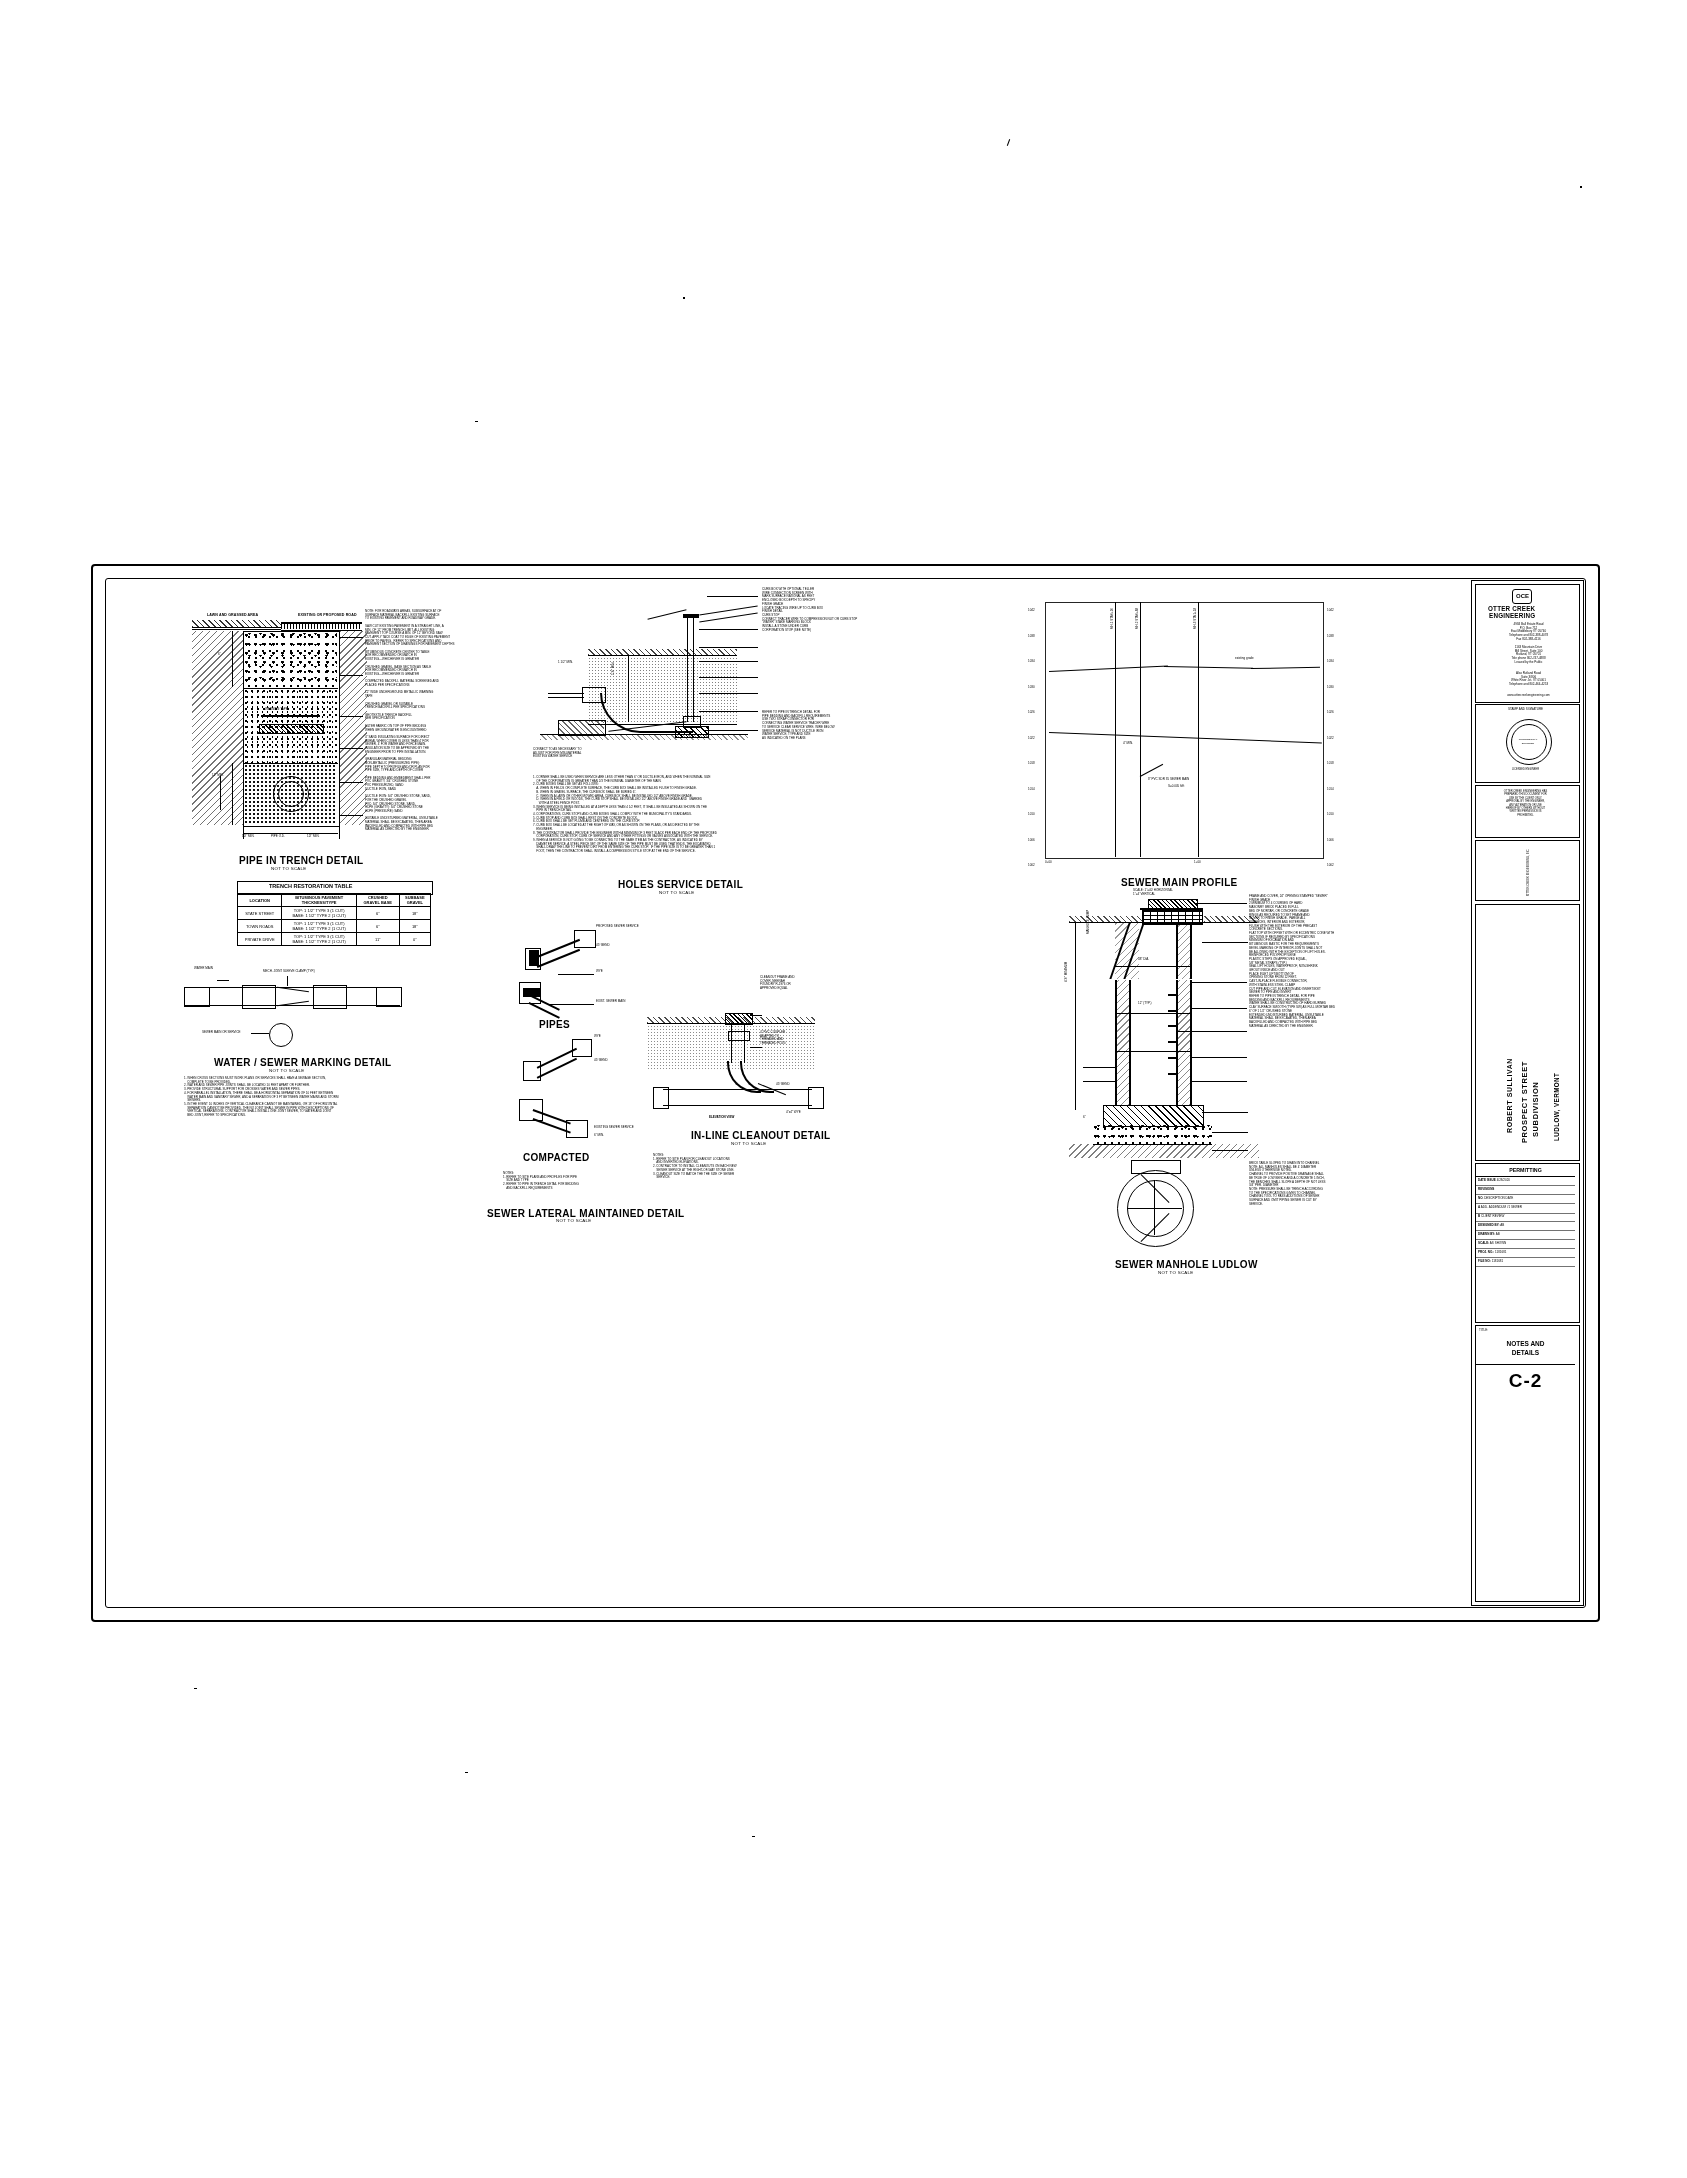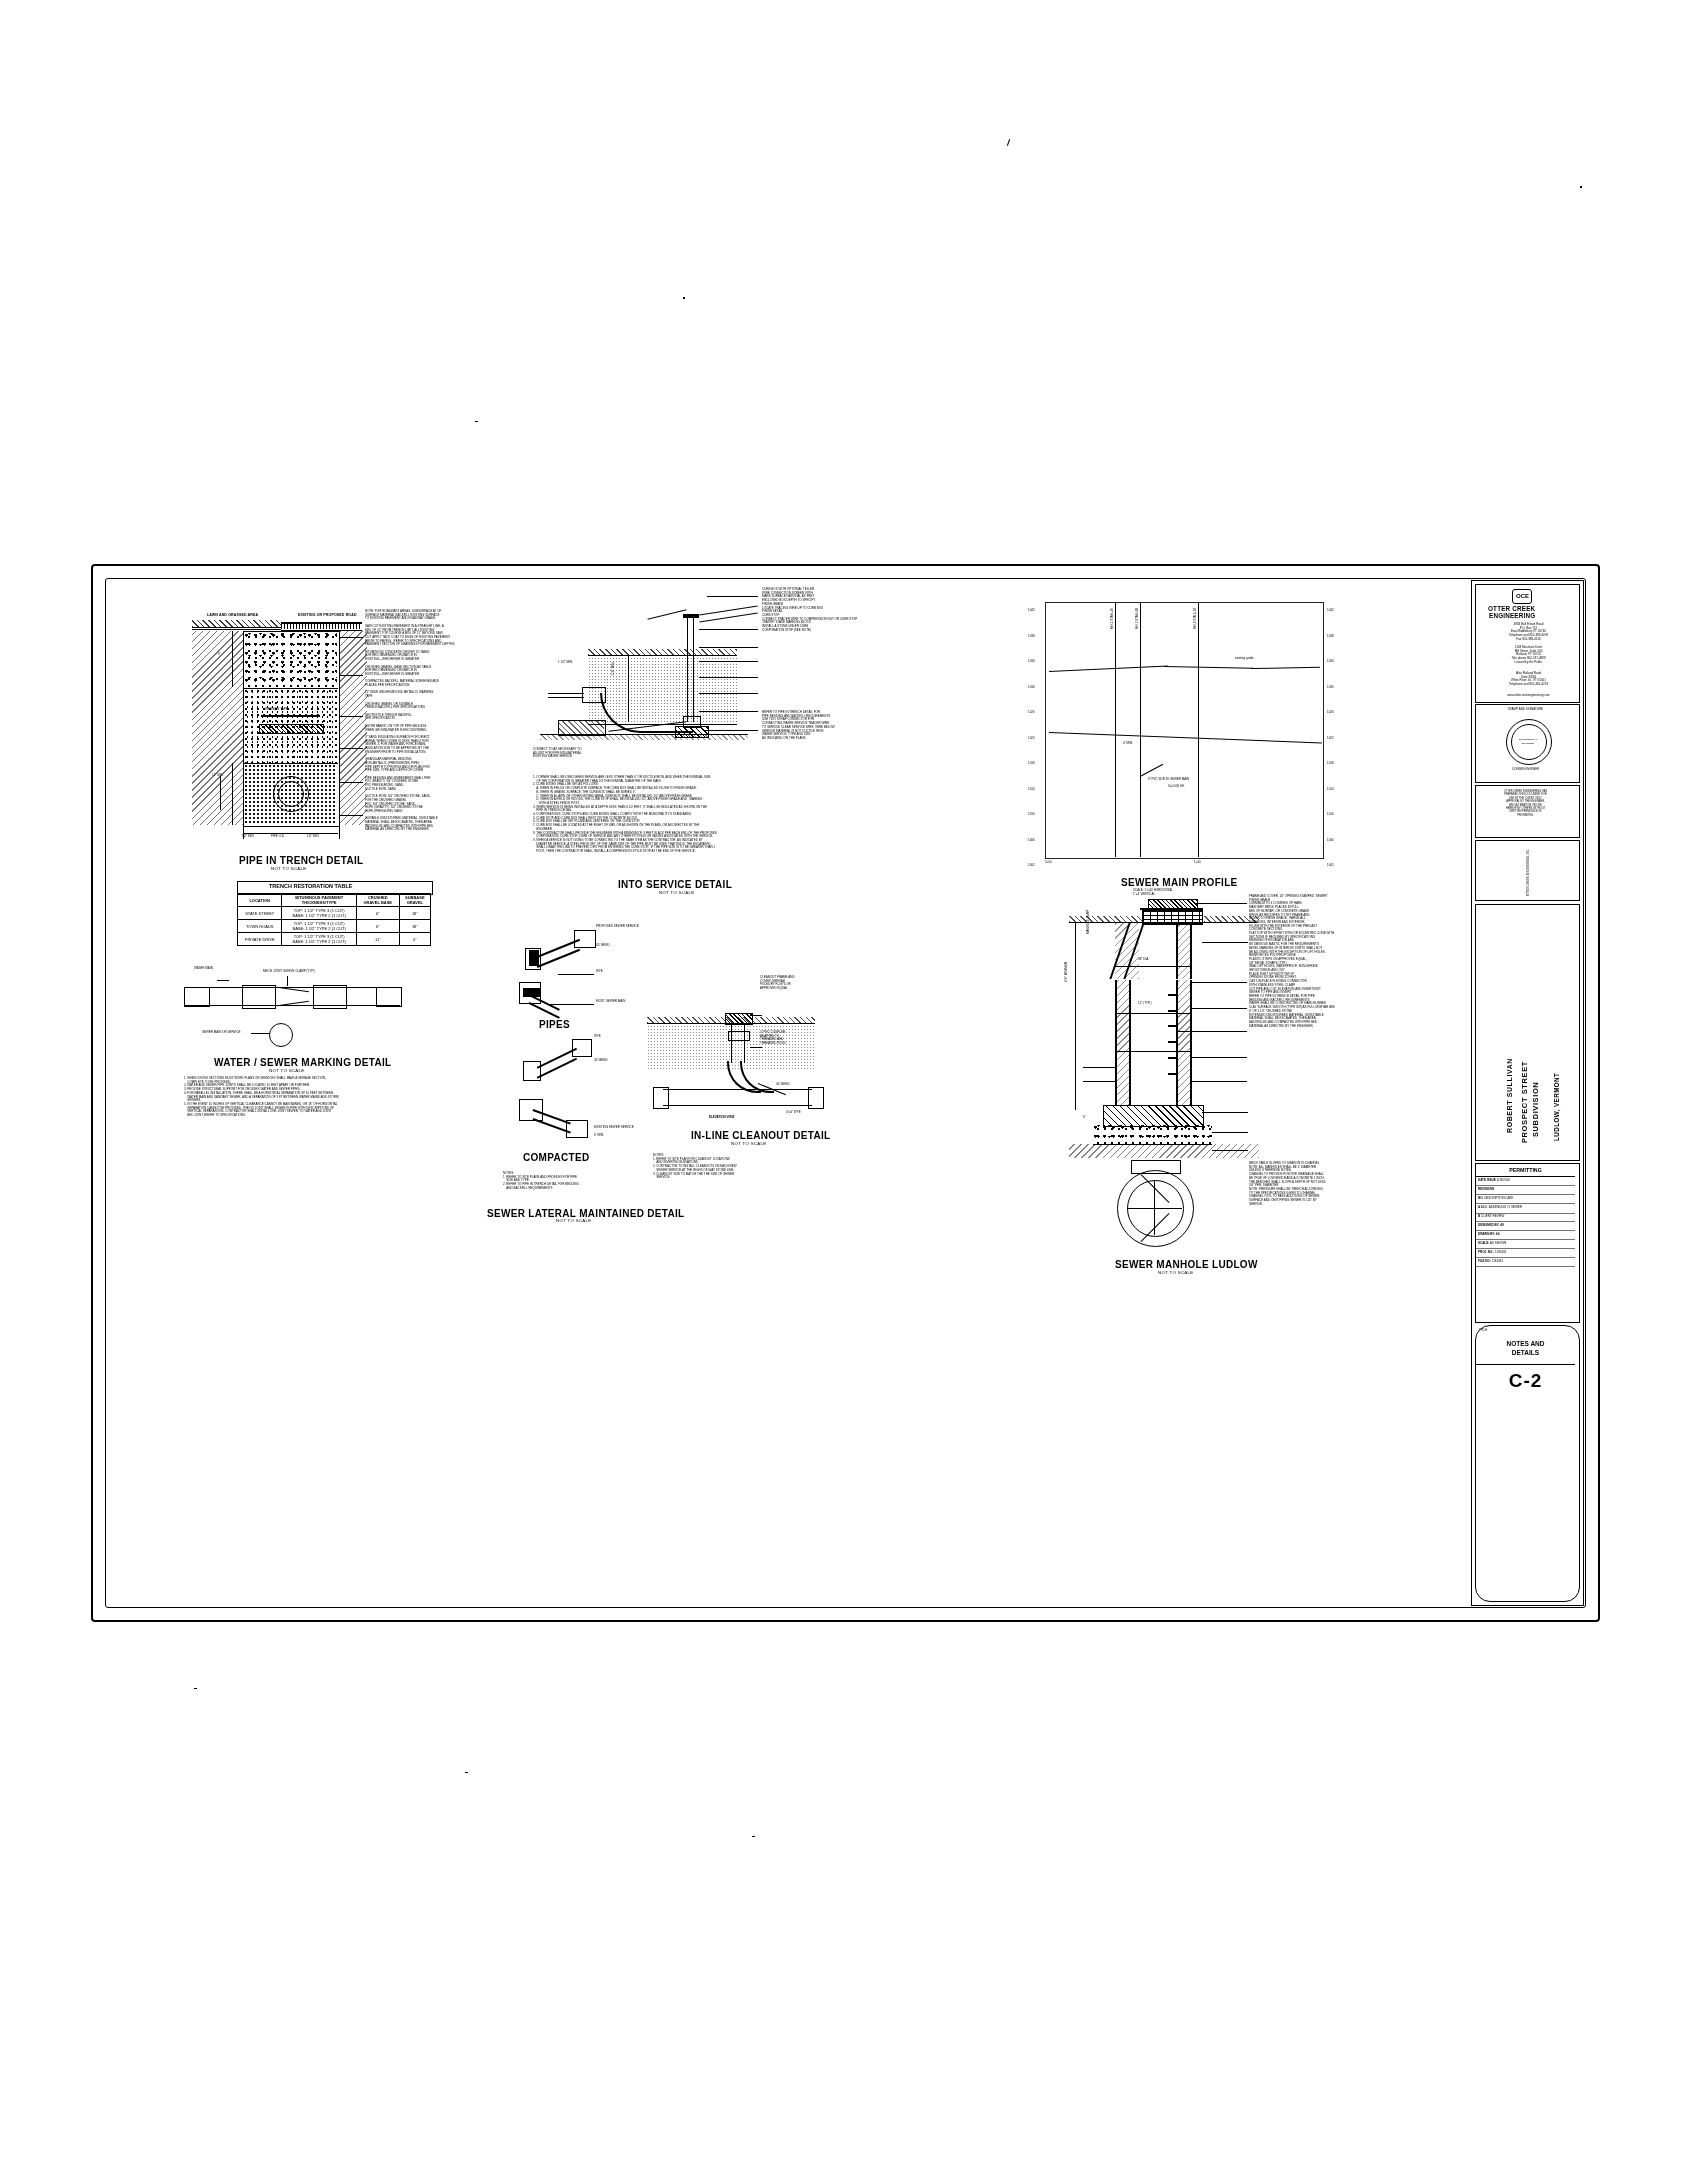--- a/index.html
+++ b/index.html
@@ -346,21 +346,21 @@
 6. CURB BOX SHALL BE SET PLUMB AND CENTERED ON THE CURB STOP.
 7. CURB BOX SHALL BE LOCATED AT THE RIGHT OF WAY, OR AS SHOWN ON THE PLANS, OR AS DIRECTED BY THE
     ENGINEER.
 8. THE CONTRACTOR SHALL PROVIDE THE ENGINEER WITH A MINIMUM OF 3 FEET SLACK PER EACH END OF THE PROPOSED
     CORPORATION, CURB STOP, CURB OF SERVICE AND ANY OTHER FITTINGS OR VALVES ASSOCIATED WITH THE SERVICE.
 9. WHEN A SERVICE IS NOT GOING TO BE CONNECTED TO THE SAME ITEM AS THE CONTRACTOR, AS INDICATED BY
     DIAMETER SERVICE, A STEEL PIECE SET OF THE SAME SIZE OF THE PIPE MUST BE USED THAT ENDS, THE EXCAVATED
     SHALL DRAW THE LINE TO PREVENT DIRT FROM ENTERING THE CURB STOP.  IF THE PIPE SIZE IS TO BE GREATER THAN 1
     FOOT, THEN THE CONTRACTOR SHALL INSTALL A COMPRESSION STYLE STOP AT THE END OF THE SERVICE.</div>
 
-      <div class="t lbl" style="left:525px;top:313px;">INTO SERVICE DETAIL</div>
+      <div class="t lbl" style="left:525px;top:313px;">HOLES SERVICE DETAIL</div>
       <div class="t sub" style="left:566px;top:324px;">NOT TO SCALE</div>
     </div>
 
     <div>
       <div class="grid" style="left:952px;top:36px;width:277px;height:255px;"></div>
 
       <div class="ln hl" style="left:956px;top:105px;width:119px;transform:rotate(-2.6deg);transform-origin:left center;"></div>
       <div class="ln hl" style="left:1071px;top:100px;width:89px;transform:rotate(1.2deg);transform-origin:left center;"></div>
       <div class="ln hl" style="left:1158px;top:102px;width:69px;transform:rotate(-1deg);transform-origin:left center;"></div>
       <div class="t micro" style="left:1142px;top:91px;">existing grade</div>
@@ -686,21 +686,21 @@
             <div style="position:absolute;left:0;top:75px;width:99px;height:1px;background:#000;opacity:.55;"></div>
             <div style="position:absolute;left:2px;top:77px;width:95px;font-size:3px;line-height:4px;"><span style="font-weight:bold;">SCALE:</span> <span>AS SHOWN</span></div>
             <div style="position:absolute;left:0;top:84px;width:99px;height:1px;background:#000;opacity:.55;"></div>
             <div style="position:absolute;left:2px;top:86px;width:95px;font-size:3px;line-height:4px;"><span style="font-weight:bold;">PROJ. NO.:</span> <span>1181681</span></div>
             <div style="position:absolute;left:0;top:93px;width:99px;height:1px;background:#000;opacity:.55;"></div>
             <div style="position:absolute;left:2px;top:95px;width:95px;font-size:3px;line-height:4px;"><span style="font-weight:bold;">FILE NO:</span> <span>1181681</span></div>
             <div style="position:absolute;left:0;top:102px;width:99px;height:1px;background:#000;opacity:.55;"></div>
           </div>
       </div>
 
-      <div class="tbseg" style="top:744px;bottom:3px;border-radius:15px;">
+      <div class="tbseg" style="top:744px;bottom:3px;">
         <div class="t micro" style="left:3px;top:3px;">TITLE:</div>
         <div class="t ctr" style="left:0;top:14px;width:99px;font-size:6.5px;font-weight:bold;">NOTES AND</div>
         <div class="t ctr" style="left:0;top:23px;width:99px;font-size:6.5px;font-weight:bold;">DETAILS</div>
         <div class="ln hl" style="left:0;top:38px;width:99px;"></div>
         <div class="t ctr" style="left:0;top:44px;width:99px;font-size:19px;font-weight:bold;letter-spacing:1px;">C-2</div>
       </div>
 
     </div>
 
   </div>

